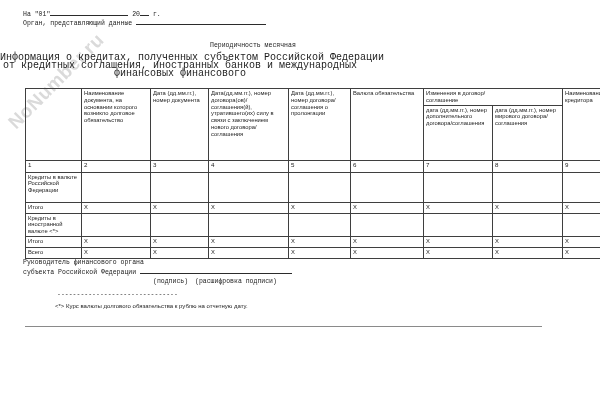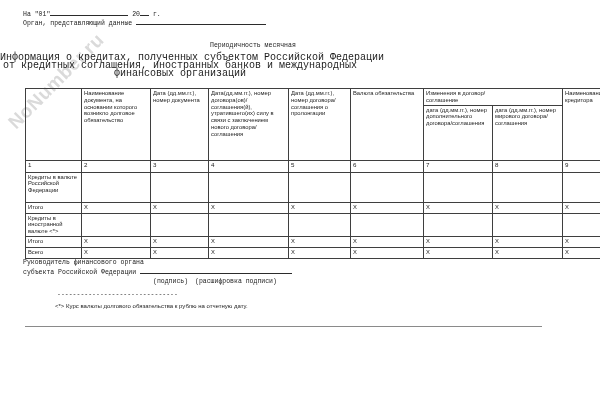--- a/index.html
+++ b/index.html
@@ -60,21 +60,21 @@
 
   <div class="abs mono" style="left:23px; top:10px;"><span>На "01"</span><span class="u" style="width:78px;"></span><span> 20</span><span class="u" style="width:9px;"></span><span> г.</span></div>
 
   <div class="abs mono" style="left:23px; top:19px;"><span>Орган, представляющий данные </span><span class="u" style="width:130px;"></span></div>
 
   <div class="abs mono" style="left:210px; top:42px;">Периодичность месячная</div>
 
   <div class="abs title-block">
     <div>Информация о кредитах, полученных субъектом Российской Федерации</div>
     <div>от кредитных соглашения, иностранных банков и международных</div>
-    <div>финансовых организаций</div>
+    <div>финансовых финансового</div>
   </div>
 
   <div class="tablewrap">
     <table>
       <colgroup>
         <col style="width:56px">
           <col style="width:69px">
           <col style="width:58px">
         <col style="width:80px">
           <col style="width:62px">

